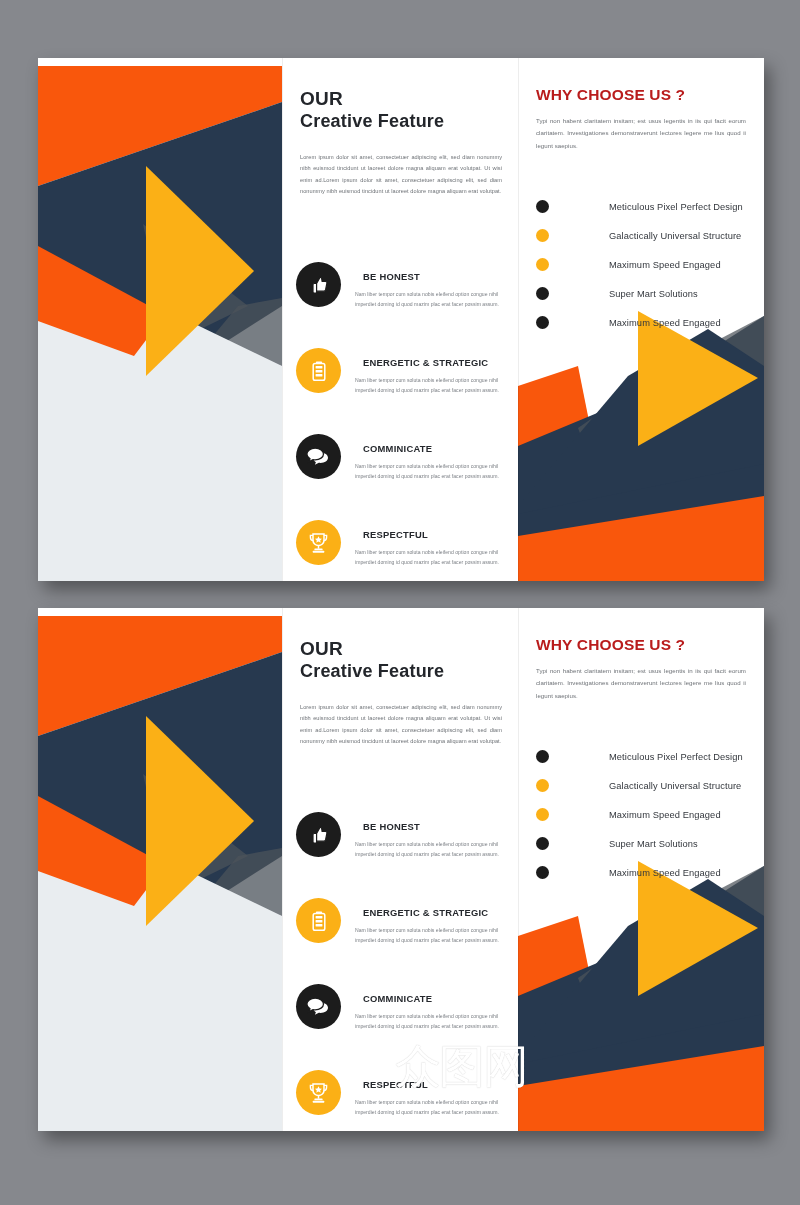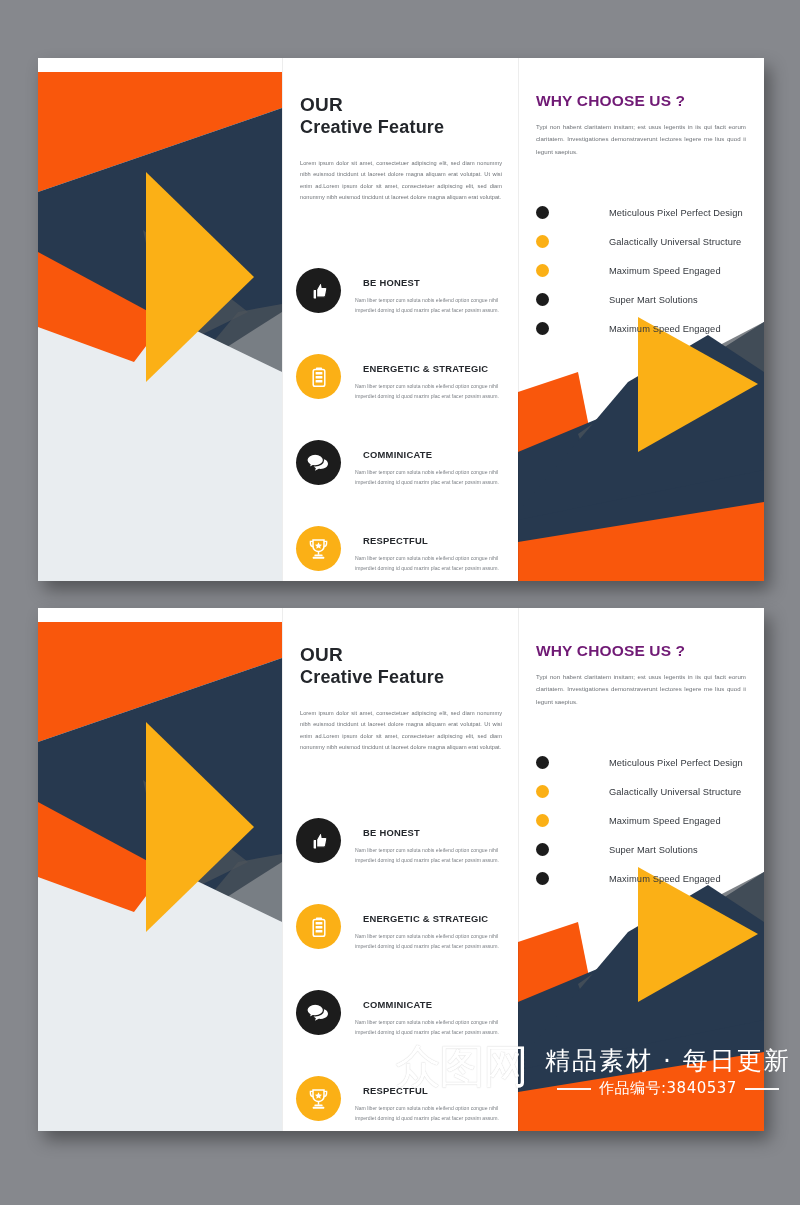--- a/index.html
+++ b/index.html
@@ -17,21 +17,21 @@
     position:absolute;
     width:726px;height:523px;
     background:#ffffff;
     box-shadow:6px 9px 16px rgba(0,0,0,.38);
     overflow:hidden;
   }
   .sheet.top{left:38px;top:58px;}
   .sheet.bot{left:38px;top:608px;}
 
   
-  .panel{position:absolute;top:14px;height:523px;overflow:hidden;}
+  .panel{position:absolute;top:8px;height:523px;overflow:hidden;}
   .panel-left{left:0;width:244px;background:#e9edf0;}
   .panel-mid{left:244px;width:236px;background:#ffffff;}
   .panel-right{left:480px;width:246px;background:#ffffff;}
 
   .fold{
     position:absolute;top:0;width:1px;height:523px;
     background:rgba(0,0,0,.07);
   }
   .fold.f1{left:244px;}
   .fold.f2{left:480px;}
@@ -73,21 +73,21 @@
     letter-spacing:.25px;
   }
   .feat p{
     margin:6px 0 0 0;font-size:5.1px;line-height:1.95;
     color:#7a7e84;letter-spacing:.02px;
   }
 
   
   .right-inner{position:absolute;left:18px;top:20px;right:18px;}
   .why-h{
-    font-size:15.5px;font-weight:700;color:#701a75;letter-spacing:.15px;
+    font-size:15.5px;font-weight:700;color:#b91c1c;letter-spacing:.15px;
   }
   .why-p{
     margin-top:11px;font-size:6.1px;line-height:2.05;
     color:#6d7176;text-align:justify;letter-spacing:.05px;
   }
   .bullets{margin-top:40px;}
   .bullet{display:flex;align-items:center;height:29px;}
   .dot{width:13px;height:13px;border-radius:50%;flex:0 0 auto;}
   .dot.dark{background:#1c1c1c;}
   .dot.gold{background:#fbb016;}
@@ -396,23 +396,15 @@
     </div>
 
     <div class="fold f1"></div>
     <div class="fold f2"></div>
   </div>
 
   <div class="watermark">
     <div class="wm-logo">
       <span class="wm-mark">众图网</span>
     </div>
-    <div class="wm-right">
-      <div class="wm-top">精品素材 · 每日更新</div>
-      <div class="wm-sub">
-        <span class="wm-rule"></span>
-        <span class="wm-id">作品编号:3840537</span>
-        <span class="wm-rule"></span>
-      </div>
-    </div>
   </div>
 
 </div>
 
 </body></html>

